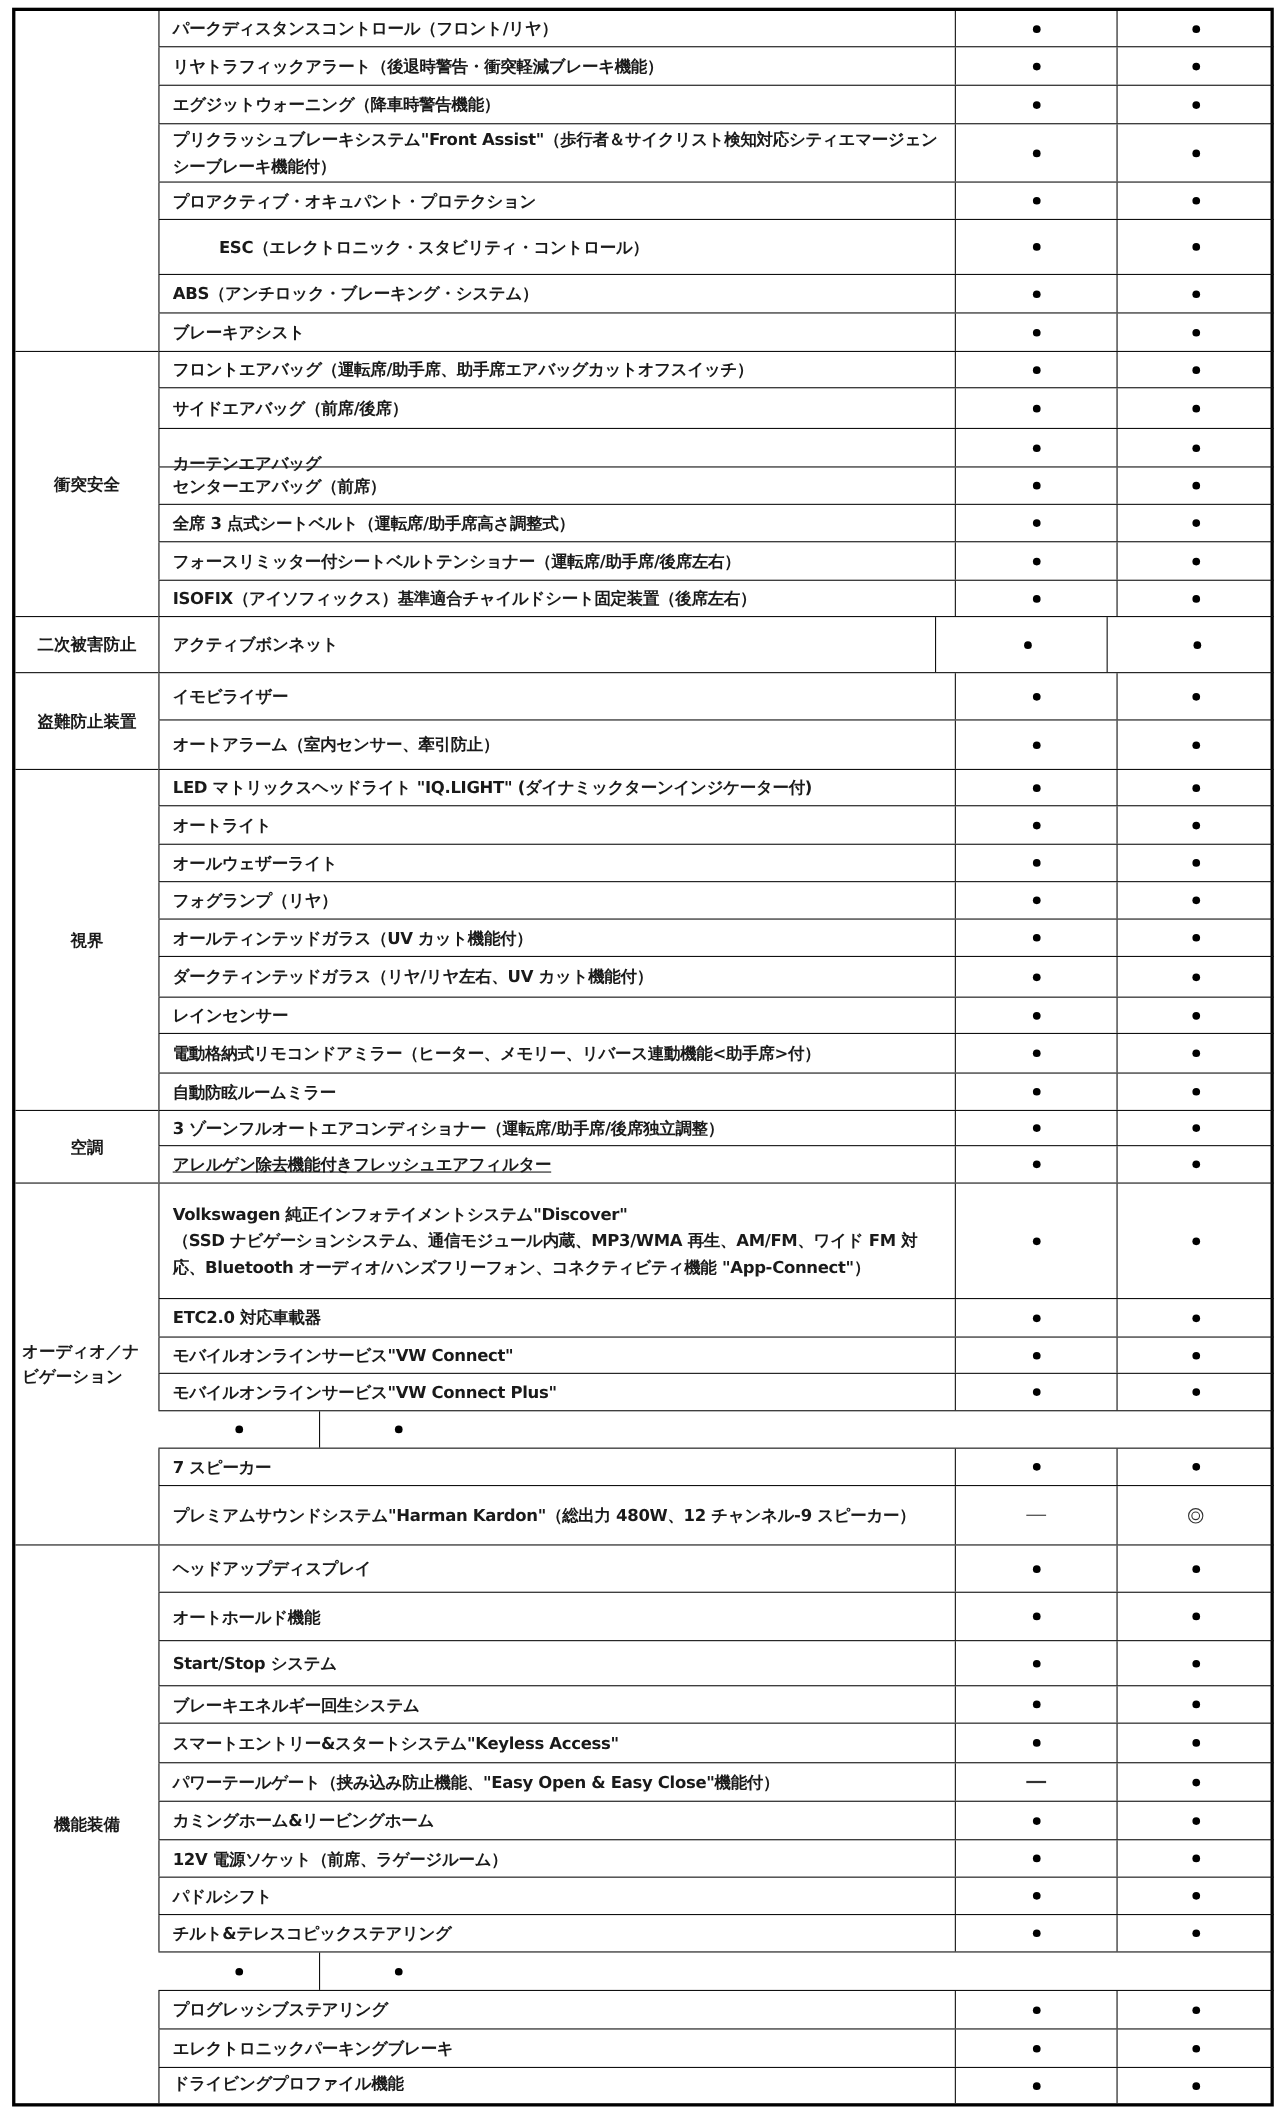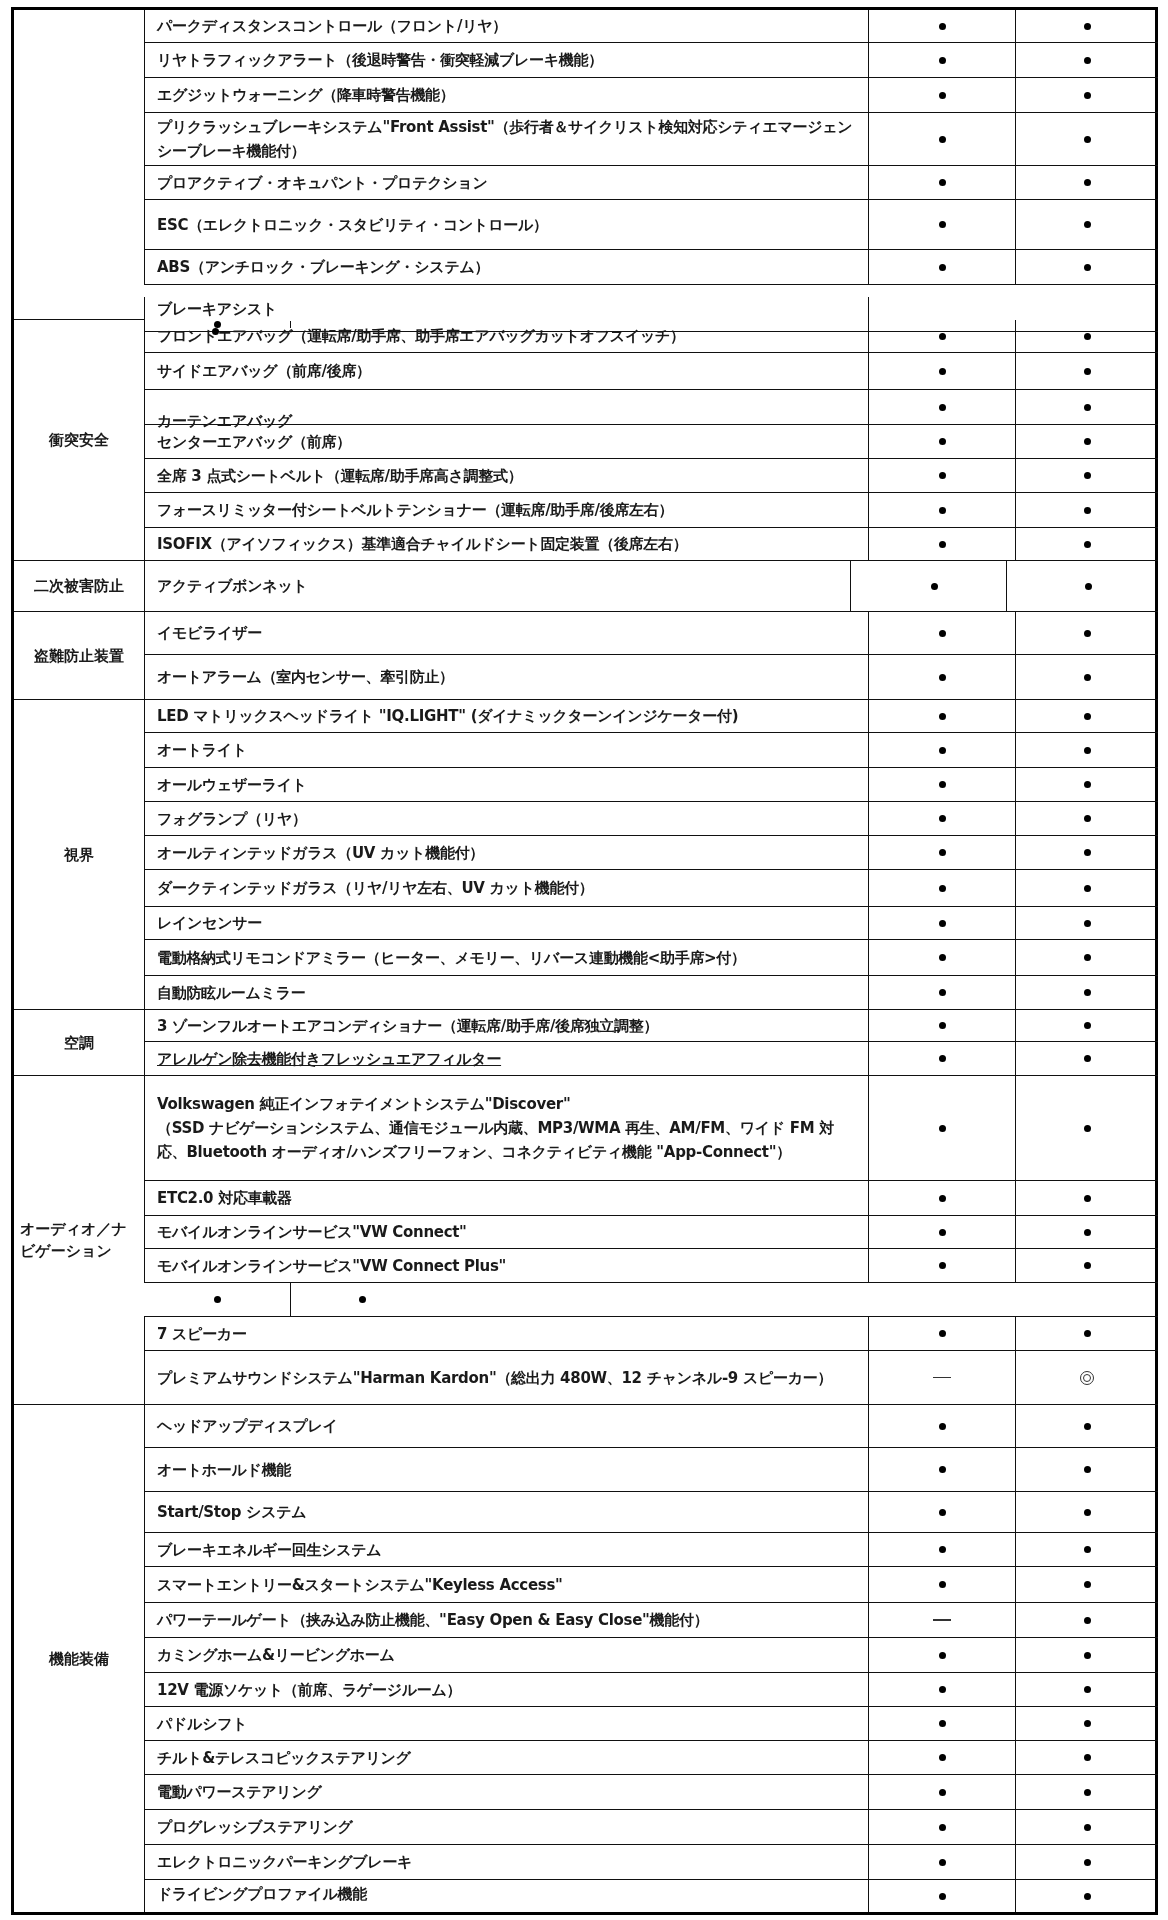--- a/index.html
+++ b/index.html
@@ -109,41 +109,41 @@
         </div>
         <div class="val c1">
           <span class="dot" title="●"></span>
         </div>
         <div class="val c2">
           <span class="dot" title="●"></span>
         </div>
       </div>
       <div class="row" style="top: 190px; height: 50px;">
         <div class="feat">
-          <span style="white-space: pre-line;">ESC（エレクトロニック・スタビリティ・コントロール）</span>
+          <span style="white-space: pre-line; margin-left: 42px;">ESC（エレクトロニック・スタビリティ・コントロール）</span>
         </div>
         <div class="val c1">
           <span class="dot" title="●"></span>
         </div>
         <div class="val c2">
           <span class="dot" title="●"></span>
         </div>
       </div>
       <div class="row" style="top: 240px; height: 35px;">
         <div class="feat">
           <span style="white-space: pre-line;">ABS（アンチロック・ブレーキング・システム）</span>
         </div>
         <div class="val c1">
           <span class="dot" title="●"></span>
         </div>
         <div class="val c2">
           <span class="dot" title="●"></span>
         </div>
       </div>
-      <div class="row" style="top: 287px; height: 35px; flex-direction: column;">
+      <div class="row" style="top: 275px; height: 35px;">
         <div class="feat">
           <span style="white-space: pre-line;">ブレーキアシスト</span>
         </div>
         <div class="val c1">
           <span class="dot" title="●"></span>
         </div>
         <div class="val c2">
           <span class="dot" title="●"></span>
         </div>
       </div>
@@ -557,23 +557,20 @@
           <span style="white-space: pre-line;">チルト&amp;テレスコピックステアリング</span>
         </div>
         <div class="val c1">
           <span class="dot" title="●"></span>
         </div>
         <div class="val c2">
           <span class="dot" title="●"></span>
         </div>
       </div>
       <div class="row" style="top: 1765px; height: 35px;">
-        <div class="feat">
-          <span style="white-space: pre-line;">電動パワーステアリング</span>
-        </div>
         <div class="val c1">
           <span class="dot" title="●"></span>
         </div>
         <div class="val c2">
           <span class="dot" title="●"></span>
         </div>
       </div>
       <div class="row" style="top: 1800px; height: 35px;">
         <div class="feat">
           <span style="white-space: pre-line;">プログレッシブステアリング</span>

